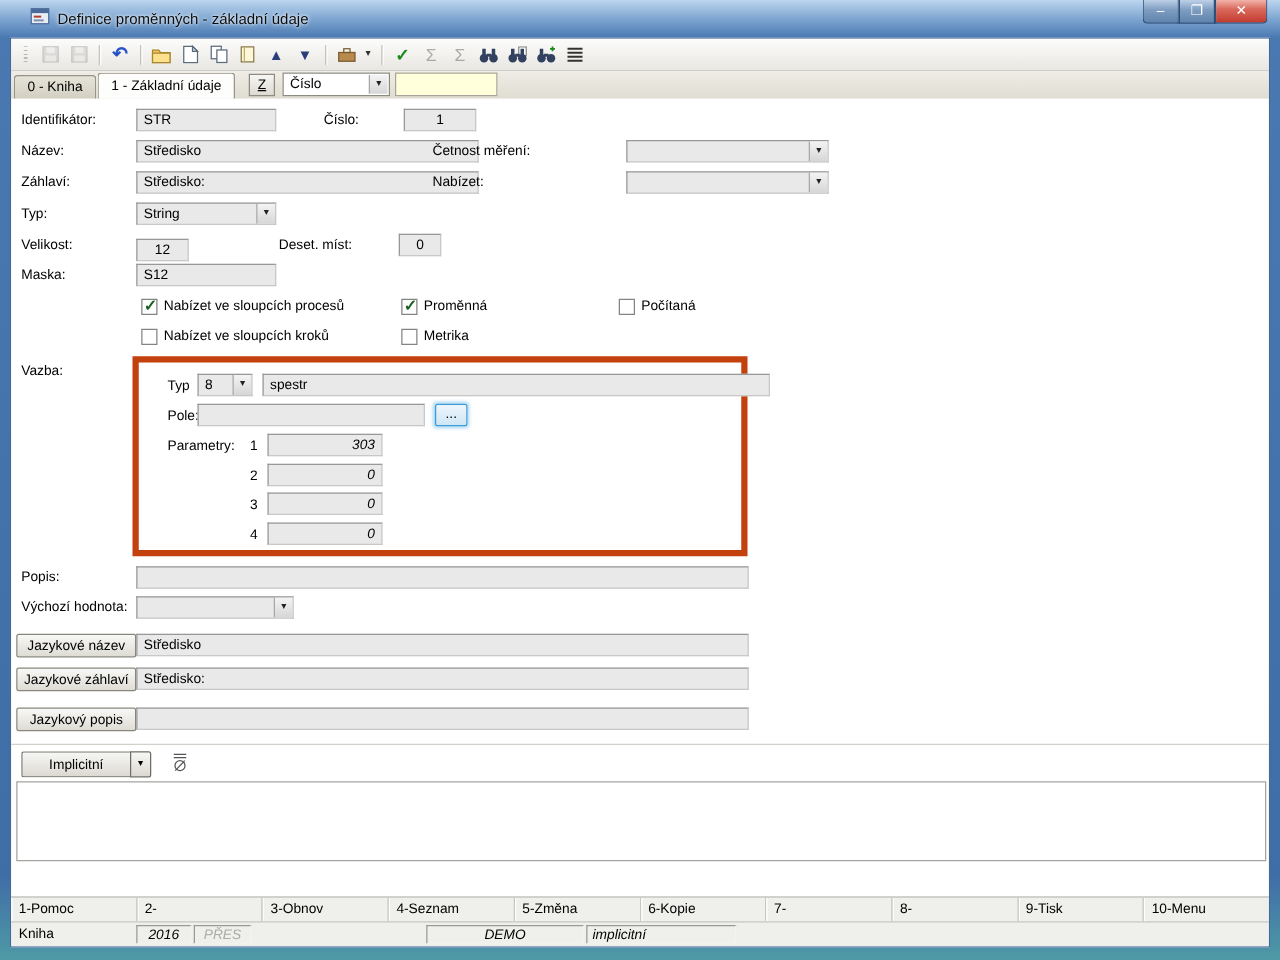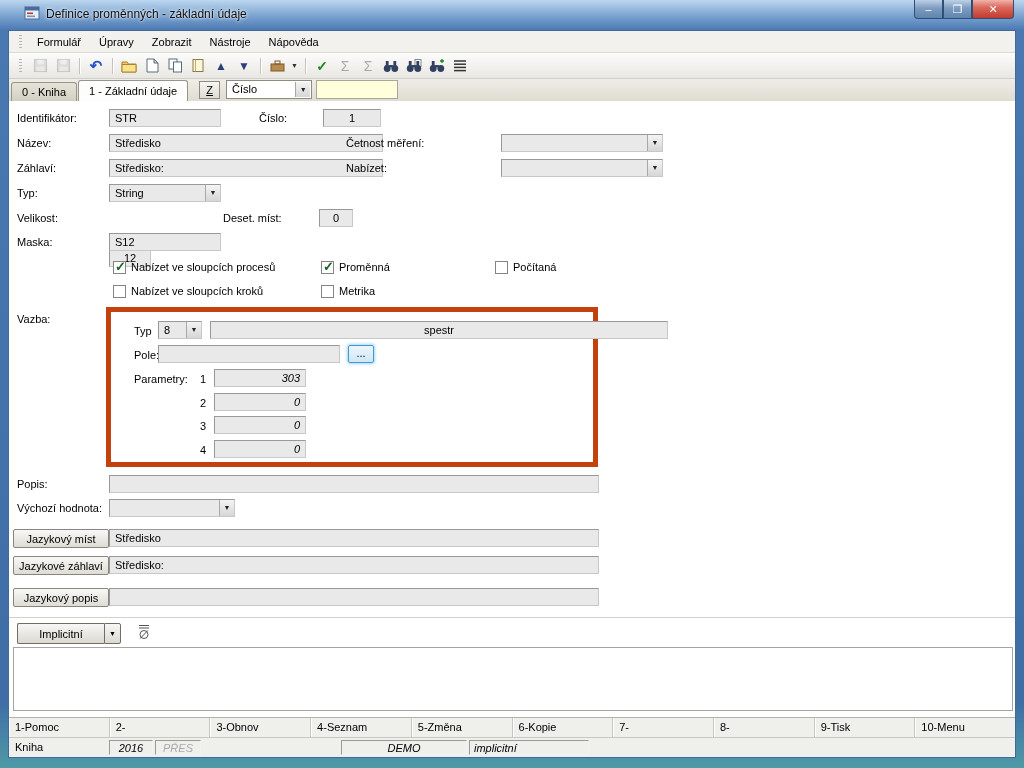--- a/index.html
+++ b/index.html
@@ -87,28 +87,20 @@
         <span>❐</span>
       </div>
     <div class="cap-btn close">
         <span>✕</span>
       </div>
   </div>
 </div>
 
 <div class="app">
 
-  <div class="menubar">
-    <div class="grip"></div>
-    <span class="menu-item">Formulář</span>
-    <span class="menu-item">Úpravy</span>
-    <span class="menu-item">Zobrazit</span>
-    <span class="menu-item">Nástroje</span>
-    <span class="menu-item">Nápověda</span>
-  </div>
 
   <div class="toolbar">
     <div class="grip"></div>
     <span class="tbi disabled">
         <svg width="15" height="15" viewBox="0 0 16 16">
           <rect x="1.5" y="1.5" width="13" height="13" fill="#b9bfc9" stroke="#8a919c"></rect>
           <rect x="4.5" y="2" width="7" height="5" fill="#e3e6ea"></rect>
           <rect x="3.5" y="9" width="9" height="5" fill="#dfe2e6"></rect>
         </svg>
       </span>
@@ -240,21 +232,21 @@
       <span class="combo-arrow">▼</span>
     </div>
 
     <span class="lbl" style="left:8px; top:86px;">Typ:</span>
     <div class="fld" style="left:100px; top:83px; width:112px;">
       <span>String</span>
       <span class="combo-arrow">▼</span>
     </div>
 
     <span class="lbl" style="left:8px; top:111px;">Velikost:</span>
-    <div class="fld ctr" style="left:100px; top:112px; width:42px;margin-top:36px;">12</div>
+    <div class="fld ctr" style="left:100px; top:112px; width:42px;">12</div>
     <span class="lbl" style="left:214px; top:111px;">Deset. míst:</span>
     <div class="fld ctr" style="left:310px; top:108px; width:34px;">0</div>
 
     <span class="lbl" style="left:8px; top:135px;">Maska:</span>
     <div class="fld" style="left:100px; top:132px; width:112px;">S12</div>
 
     <div class="cb checked" style="left:104px; top:160px;"></div>
     <span class="cblbl" style="left:122px; top:160px;">Nabízet ve sloupcích procesů</span>
     <div class="cb checked" style="left:312px; top:160px;"></div>
     <span class="cblbl" style="left:330px; top:160px;">Proměnná</span>
@@ -265,21 +257,21 @@
     <div class="cb" style="left:312px; top:184px;"></div>
     <span class="cblbl" style="left:330px; top:184px;">Metrika</span>
 
     <span class="lbl" style="left:8px; top:212px;">Vazba:</span>
     <div class="groupbox" style="left:97px; top:206px; width:492px; height:160px;">
       <span class="lbl" style="left:23px; top:13px;">Typ</span>
       <div class="fld" style="left:47px; top:9px; width:44px;">
         <span>8</span>
         <span class="combo-arrow">▼</span>
       </div>
-      <div class="fld" style="left:99px; top:9px; width:458px;text-align:center;">spestr</div>
+      <div class="fld" style="left:99px; top:9px; width:406px;">spestr</div>
       <span class="lbl" style="left:23px; top:37px;">Pole:</span>
       <div class="fld" style="left:47px; top:33px; width:182px;"></div>
       <div class="browse-btn" style="left:237px; top:33px;">...</div>
       <span class="lbl" style="left:23px; top:61px;">Parametry:</span>
       <span class="lbl" style="left:89px; top:61px;">1</span>
       <div class="fld num" style="left:103px; top:57px; width:92px;">303</div>
       <span class="lbl" style="left:89px; top:85px;">2</span>
       <div class="fld num" style="left:103px; top:81px; width:92px;">0</div>
       <span class="lbl" style="left:89px; top:108px;">3</span>
       <div class="fld num" style="left:103px; top:104px; width:92px;">0</div>
@@ -289,21 +281,21 @@
 
     <span class="lbl" style="left:8px; top:377px;">Popis:</span>
     <div class="fld" style="left:100px; top:374px; width:490px;"></div>
 
     <span class="lbl" style="left:8px; top:401px;">Výchozí hodnota:</span>
     <div class="fld" style="left:100px; top:398px; width:126px;">
       <span></span>
       <span class="combo-arrow">▼</span>
     </div>
 
-    <div class="pushbtn" style="left:4px; top:428px; width:96px;">Jazykový míst</div>
+    <div class="pushbtn" style="left:4px; top:428px; width:96px;">Jazykové název</div>
     <div class="fld" style="left:100px; top:428px; width:490px;">Středisko</div>
     <div class="pushbtn" style="left:4px; top:455px; width:96px;">Jazykové záhlaví</div>
     <div class="fld" style="left:100px; top:455px; width:490px;">Středisko:</div>
     <div class="pushbtn" style="left:4px; top:487px; width:96px;">Jazykový popis</div>
     <div class="fld" style="left:100px; top:487px; width:490px;"></div>
 
     <div class="hline" style="top:516px;"></div>
 
     <div class="splitbtn" style="left:8px; top:522px;">
       <div class="main">Implicitní</div>

